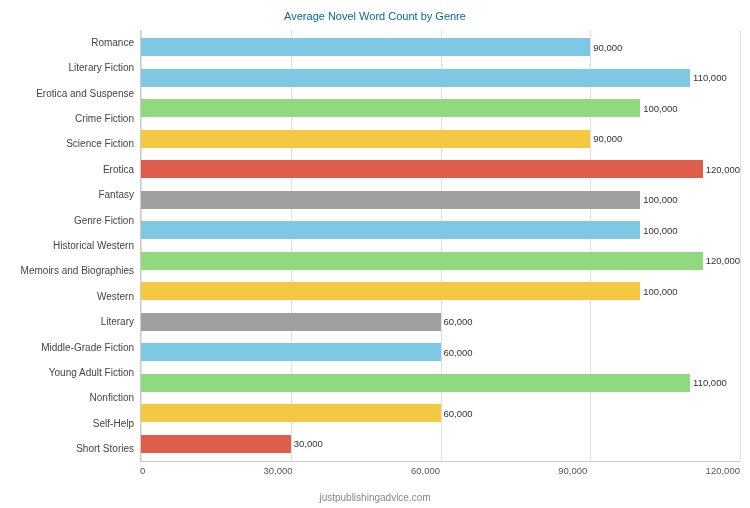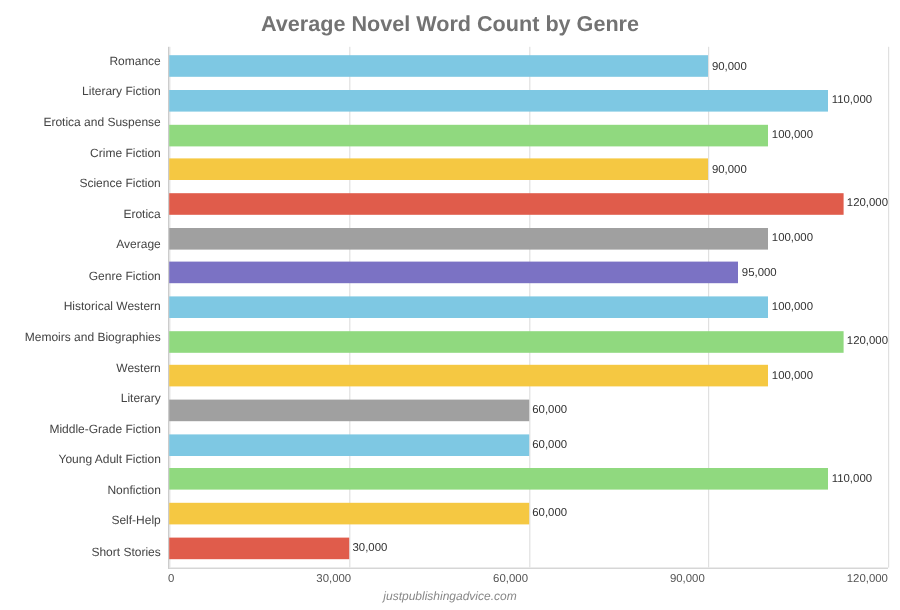--- a/index.html
+++ b/index.html
@@ -7,23 +7,23 @@
       font-family: Arial, sans-serif;
       background: #fff;
       width: 750px;
       height: 508px;
       display: flex;
       flex-direction: column;
       align-items: center;
       padding: 10px 10px 5px 10px;
     }
     h1 {
-      font-size: 18px;
-      font-weight: bold;
-      color: #737373;
+      font-size: 11px;
+      font-weight: normal;
+      color: #0369a1;
       margin-bottom: 8px;
       text-align: center;
     }
     .chart-area {
       display: flex;
       flex-direction: column;
       width: 100%;
       flex: 1;
     }
     .bars-section {
@@ -96,39 +96,38 @@
       padding-top: 3px;
     }
     .x-label {
       font-size: 9.5px;
       color: #555;
       text-align: center;
     }
     .footer {
       font-size: 10px;
       color: #888;
-      margin-top: 4px;
-      font-style: italic;
+      margin-top: 16px;
     }
   </style>
 </head>
 <body>
 
 <h1>Average Novel Word Count by Genre</h1>
 
 <div class="chart-area">
   <div class="bars-section">
     <div class="y-labels" id="y-labels">
         <div class="y-label">Romance</div>
         <div class="y-label">Literary Fiction</div>
         <div class="y-label">Erotica and Suspense</div>
         <div class="y-label">Crime Fiction</div>
         <div class="y-label">Science Fiction</div>
         <div class="y-label">Erotica</div>
-        <div class="y-label">Average</div>
+        <div class="y-label">Fantasy</div>
         <div class="y-label">Genre Fiction</div>
         <div class="y-label">Historical Western</div>
         <div class="y-label">Memoirs and Biographies</div>
         <div class="y-label">Western</div>
         <div class="y-label">Literary</div>
         <div class="y-label">Middle-Grade Fiction</div>
         <div class="y-label">Young Adult Fiction</div>
         <div class="y-label">Nonfiction</div>
         <div class="y-label">Self-Help</div>
         <div class="y-label">Short Stories</div>
@@ -159,24 +158,20 @@
         </div>
         <div class="bar-row">
           <div class="bar" style="width: 100%; background-color: rgb(224, 92, 75);"></div>
           <span class="bar-value">120,000</span>
         </div>
         <div class="bar-row">
           <div class="bar" style="width: 83.3333%; background-color: rgb(160, 160, 160);"></div>
           <span class="bar-value">100,000</span>
         </div>
         <div class="bar-row">
-          <div class="bar" style="width: 79.1667%; background-color: rgb(123, 114, 196);"></div>
-          <span class="bar-value">95,000</span>
-        </div>
-        <div class="bar-row">
           <div class="bar" style="width: 83.3333%; background-color: rgb(126, 200, 227);"></div>
           <span class="bar-value">100,000</span>
         </div>
         <div class="bar-row">
           <div class="bar" style="width: 100%; background-color: rgb(144, 217, 127);"></div>
           <span class="bar-value">120,000</span>
         </div>
         <div class="bar-row">
           <div class="bar" style="width: 83.3333%; background-color: rgb(245, 200, 66);"></div>
           <span class="bar-value">100,000</span>

